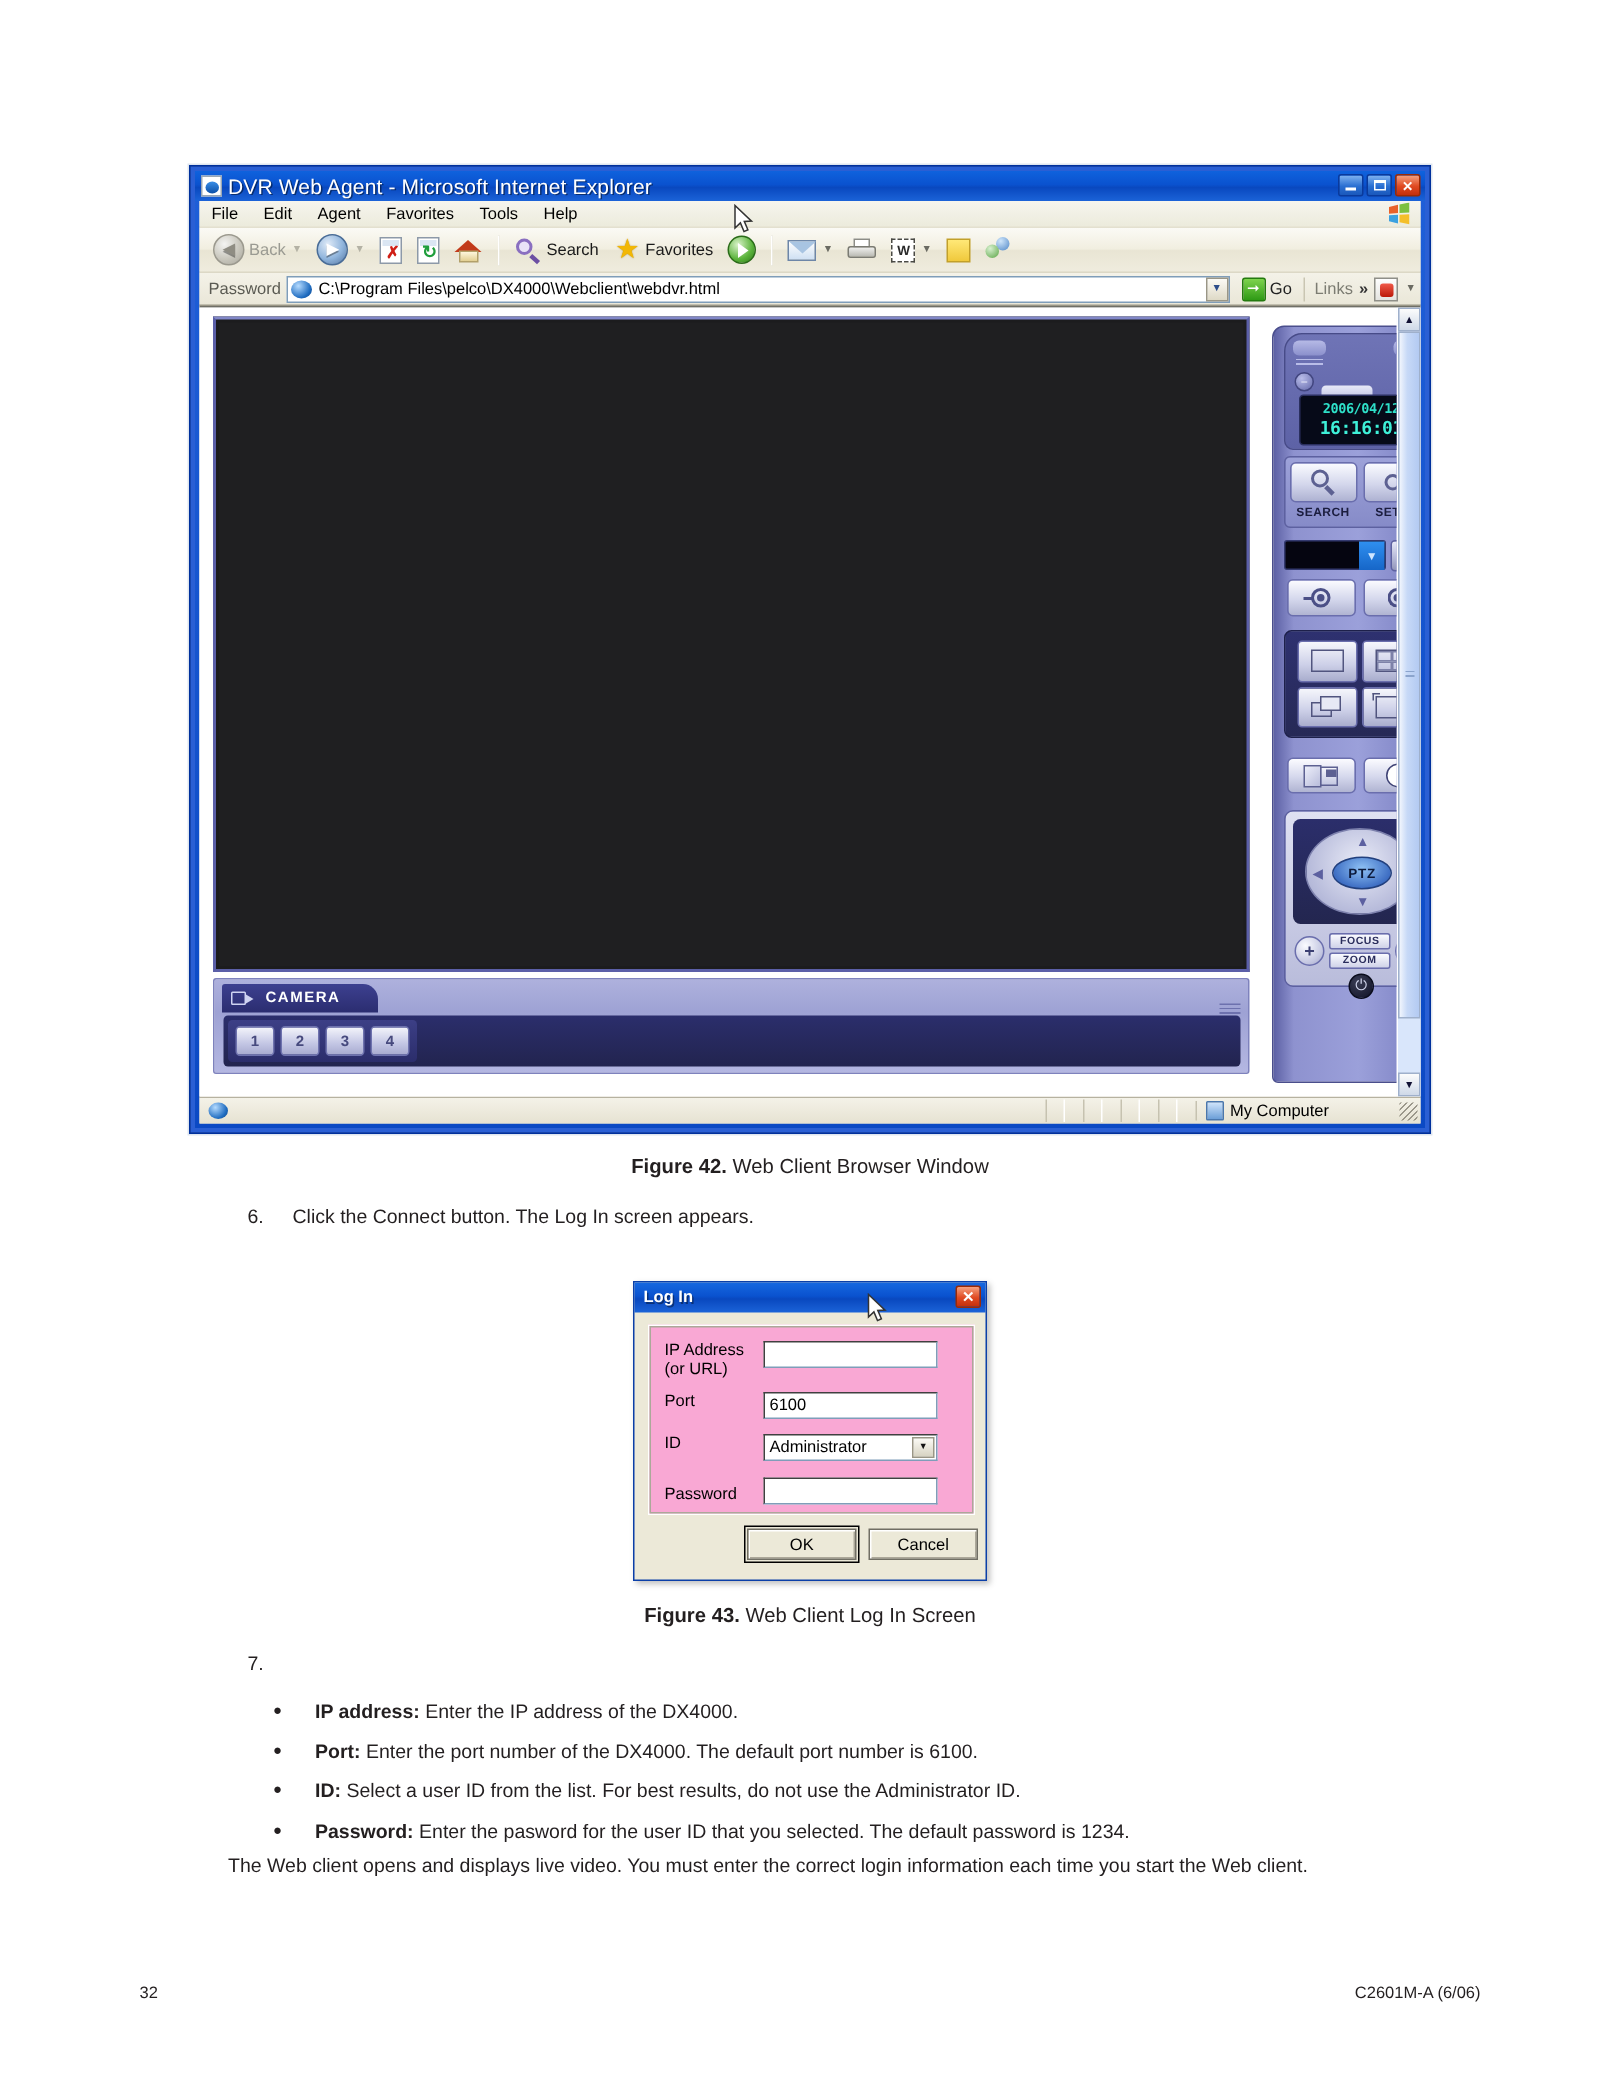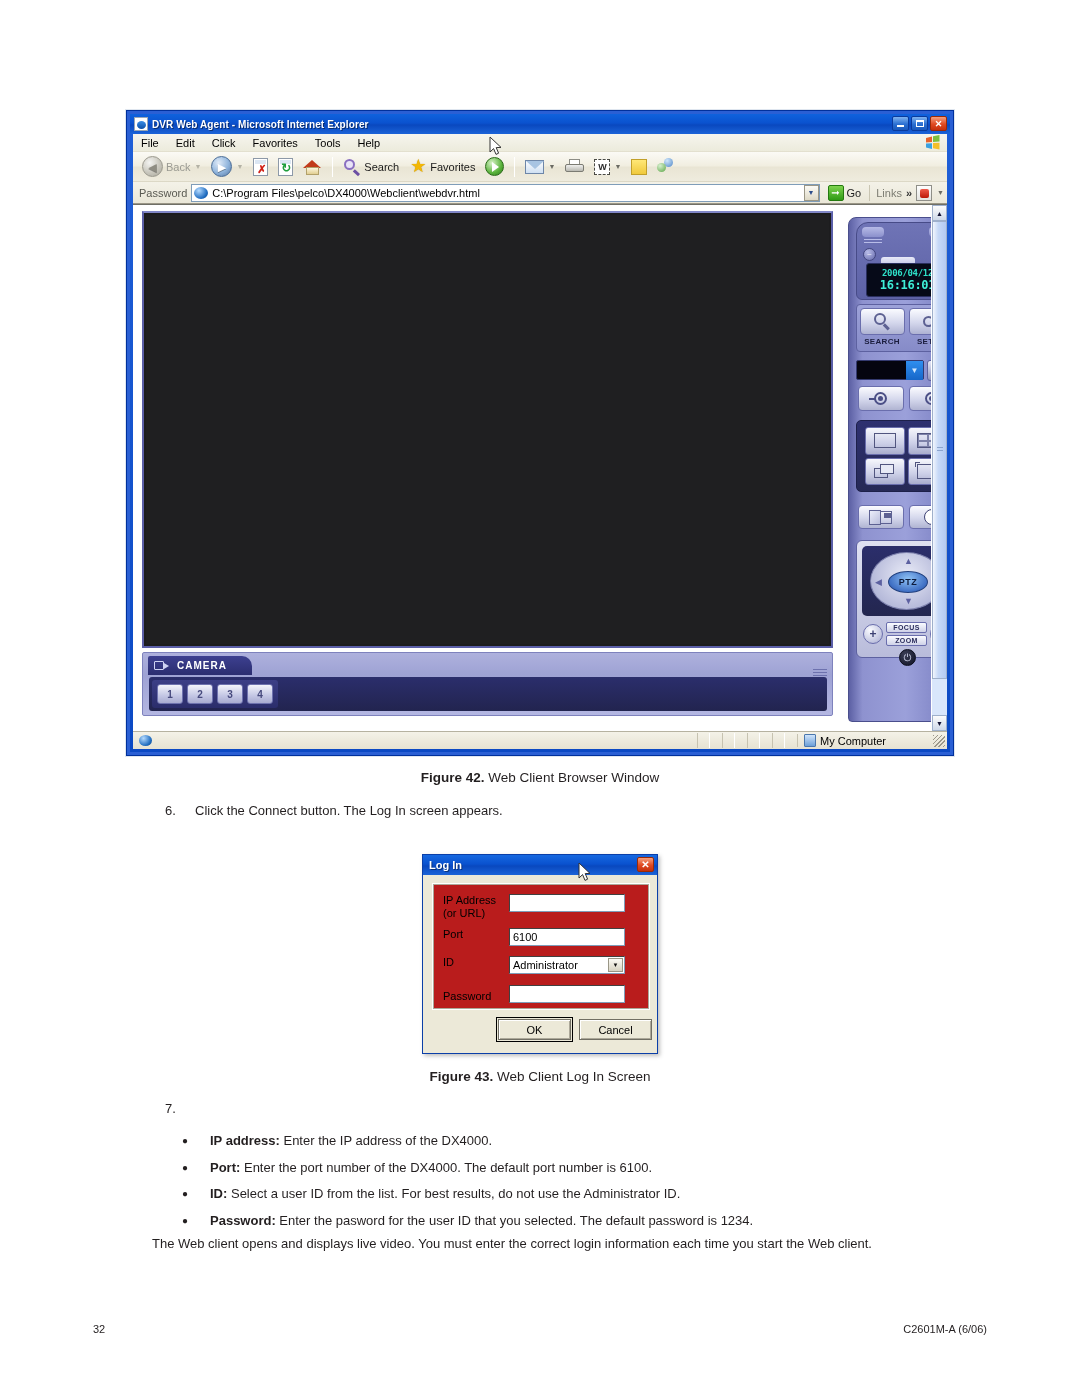--- a/index.html
+++ b/index.html
@@ -26,21 +26,21 @@
     border-color:#2a5fd4 #2a5fd4 #2a5fd4 #2a5fd4;
     background:linear-gradient(180deg,#1f5fd8 0%,#0b49c4 100%);
   }
   
   #ie-titlebar{
     position:absolute; left:0; top:0; right:0; height:20px;
     background:linear-gradient(180deg,#0f62dd 0%,#0a52cf 45%,#0948bf 55%,#1b63d8 100%);
     display:flex; align-items:center; padding-left:4px;
   }
   #ie-titlebar .ttl{
-    color:#fff; font-size:10px; font-weight:bold; letter-spacing:.1px;
+    color:#fff; font-size:14px; font-weight:normal; letter-spacing:.1px;
     text-shadow:1px 1px 0 rgba(0,0,0,.45);
     white-space:nowrap;
   }
   .ie-doc-icon{
     width:14px; height:14px; margin-right:4px; flex:0 0 14px;
     background:#fff; border:1px solid #9aa7b5;
     position:relative;
   }
   .ie-doc-icon::after{
     content:""; position:absolute; left:2px; top:3px; width:9px; height:8px;
@@ -471,21 +471,21 @@
   #login-title span{ color:#fff; font-size:11px; font-weight:bold; text-shadow:1px 1px 0 rgba(0,0,0,.4);}
   #login-close{
     position:absolute; right:3px; top:2px; width:17px; height:15px; border-radius:2px;
     background:linear-gradient(180deg,#f5a07e,#e04a22 55%,#c42f0c); border:1px solid #9c2a05;
     color:#fff; font-size:10px; font-weight:bold; display:flex; align-items:center; justify-content:center;
   }
   #login-body{ position:absolute; left:0; top:20px; right:0; bottom:0; padding:8px; }
   #login-group{
     position:absolute; left:9px; top:8px; width:218px; height:127px;
     border:1px solid #fff; outline:1px solid #aca899; outline-offset:-2px;
-    background:#b91c1c;
+    background:#f9a8d4;
   }
   .lf-row{ position:absolute; left:10px; width:198px; display:flex; align-items:flex-start; }
   .lf-lbl{ width:66px; flex:0 0 66px; font-size:11px; color:#000; line-height:13px;}
   .lf-in{
     width:116px; height:18px; background:#fff; border:1px solid #7f9db9;
     border-top-color:#404040; border-left-color:#404040;
     font-size:11px; color:#000; padding-left:3px; display:flex; align-items:center;
   }
   .lf-in.combo{ padding-right:0; position:relative; }
   .lf-in .cb-arrow{
@@ -526,21 +526,21 @@
             <span>✕</span>
           </div>
     </div>
   </div>
 
   <div id="ie-client">
 
     <div id="ie-menubar">
       <span class="mi">File</span>
       <span class="mi">Edit</span>
-      <span class="mi">Click</span>
+      <span class="mi">Agent</span>
       <span class="mi">Favorites</span>
       <span class="mi">Tools</span>
       <span class="mi">Help</span>
       <svg id="ie-flag" viewBox="0 0 17 16">
         <path d="M2 3 L8 1.5 L8 7 L2 7.5 Z" fill="#e8622a"></path>
         <path d="M9 1.3 L15.5 0 L15.5 6.6 L9 7 Z" fill="#7cc03e"></path>
         <path d="M2 8.5 L8 8.2 L8 14 L2 12.5 Z" fill="#3ba1e0"></path>
         <path d="M9 8.1 L15.5 7.8 L15.5 14.5 L9 13.2 Z" fill="#f4bf2a"></path>
       </svg>
     </div>

